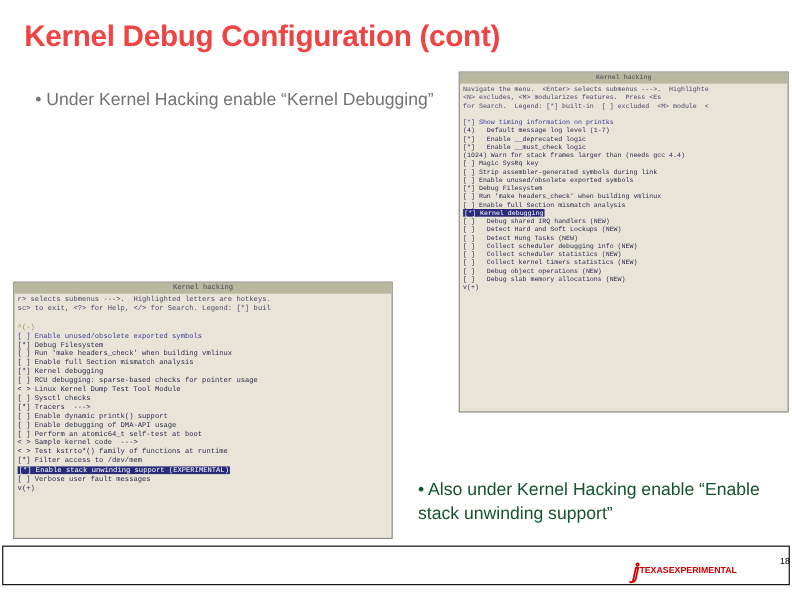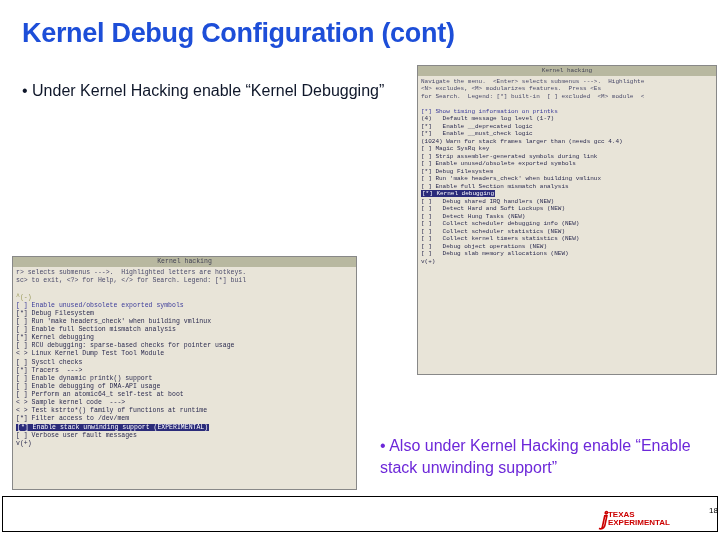--- a/index.html
+++ b/index.html
@@ -1,19 +1,19 @@
 <!DOCTYPE html>
 <html><head>
 <meta charset="utf-8">
 <style>
 html,body{margin:0;padding:0;width:720px;height:540px;background:#fff;font-family:Arial,Helvetica,sans-serif;overflow:hidden}
 .slide{position:relative;width:720px;height:540px}
-.title{position:absolute;top:18px;left:22px;font-size:27px;font-weight:bold;color:#1d4ed8;letter-spacing:-.3px}
-.bullet1{position:absolute;top:80px;left:22px;width:370px;font-size:16px;color:#0f172a;line-height:1.35}
-.bullet2{position:absolute;top:435px;left:380px;width:320px;font-size:16px;color:#6d28d9;line-height:1.35}
+.title{position:absolute;top:18px;left:22px;font-size:27px;font-weight:bold;color:#ef4444;letter-spacing:-.3px}
+.bullet1{position:absolute;top:80px;left:32px;width:370px;font-size:16px;color:#737373;line-height:1.35}
+.bullet2{position:absolute;top:435px;left:380px;width:320px;font-size:16px;color:#14532d;line-height:1.35}
 .bullet1::before,.bullet2::before{content:"• ";}
 
 .term{position:absolute;background:#e8e4d8;border:1px solid #888;box-sizing:border-box;font-family:"Courier New",monospace;font-size:6.5px;line-height:1.25;color:#2b2b4f}
 .term .hdr{background:#b8b8a0;text-align:center;color:#445;padding:1px 0;font-weight:normal}
 .term .bd{padding:2px 3px}
 .ln{white-space:pre}
 .sel{background:#2b2b7a;color:#fff;padding:0 1px}
 .blue{color:#3b3b9a}
 .cyan{color:#3b7b7a}
 .help{color:#4a4a6a}
@@ -92,20 +92,20 @@
   <div class="ln cyan">[ ]   Collect kernel timers statistics (NEW)</div>
   <div class="ln cyan">[ ]   Debug object operations (NEW)</div>
   <div class="ln cyan">[ ]   Debug slab memory allocations (NEW)</div>
   <div class="ln scroll">v(+)</div>
  </div>
 </div>
 
 <div class="footer-band"></div>
 <div class="ti-logo">
   <span class="ti-mark">ⅉ</span>
-  <span style="display:flex;flex-direction:column">
+  <span style="display:flex;flex-direction:row">
     <span>TEXAS</span>
     <span>EXPERIMENTAL</span>
   </span>
 </div>
 <div class="pagenum">18</div>
 
 </div>
 
 </body></html>

